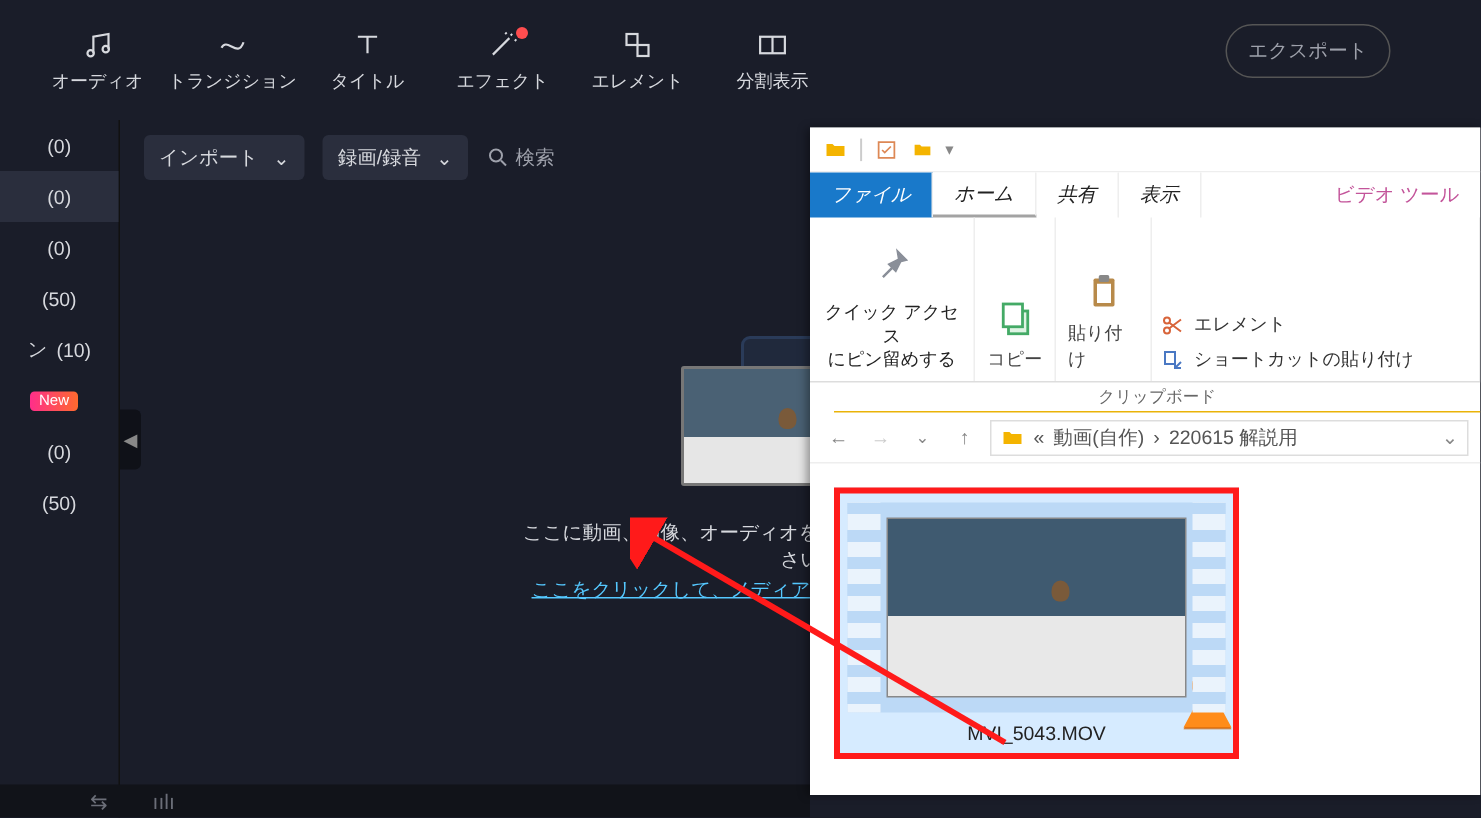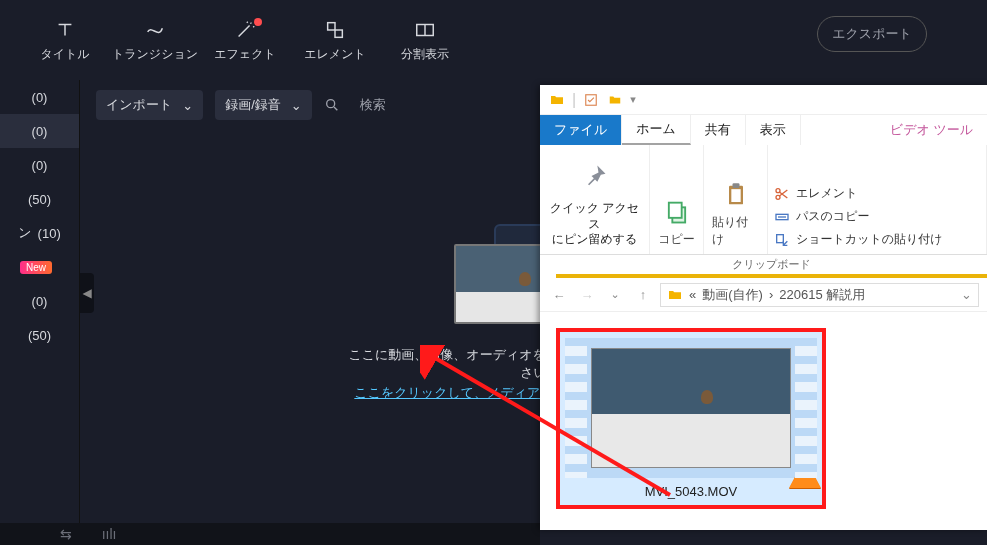--- a/index.html
+++ b/index.html
@@ -22,21 +22,21 @@
   .sidebar { width: 80px; background: #1a1d29; border-right: 1px solid #111; }
   .side-item { height: 34px; display: flex; align-items: center; justify-content: center; color: #d7d9de; font-size: 13px; }
   .side-item.active { background: #2a2e3d; }
   .side-item.badge { justify-content: flex-start; padding-left: 4px; margin-left: 16px; }
   .badge-pill { background: linear-gradient(90deg,#ff2e8a,#ff6a2e); color: #fff; font-size: 10px; border-radius: 3px; padding: 1px 6px; margin-right: 4px; }
 
   
   .media-panel { flex: 1; position: relative; }
   .media-tools { display: flex; align-items: center; gap: 12px; padding: 8px 16px; height: 50px; }
   .dropdown { background: #2a2e3d; height: 30px; border-radius: 4px; display: flex; align-items: center; padding: 0 10px; font-size: 13px; color: #d7d9de; gap: 10px; }
-  .search-wrap { display: flex; align-items: center; gap: 20px; color: #9ea1ab; font-size: 13px; }
+  .search-wrap { display: flex; align-items: center; gap: 4px; color: #9ea1ab; font-size: 13px; }
   .drop-zone { position: absolute; left: 50%; top: 50%; transform: translate(-50%,-50%); text-align: center; width: 380px; }
   .drop-zone .hint { font-size: 13px; color: #d7d9de; margin-top: 12px; }
   .drop-zone .link { font-size: 13px; color: #55c8ff; text-decoration: underline; margin-top: 2px; cursor: pointer; }
 
   .drag-thumb { width: 160px; height: 110px; margin: 0 auto; position: relative; }
   .drag-thumb .ghost { position: absolute; right: 0; top: 0; width: 120px; height: 90px; border: 2px solid #35507a; border-radius: 6px; background: #25314a; opacity: .6; }
   .drag-thumb .main { position: absolute; left: 0; top: 20px; width: 120px; height: 80px; border: 2px solid #777; background: linear-gradient(#4a6174 60%, #e6e6e6 0); border-radius: 2px; }
   .bird { position: absolute; left: 55%; top: 35%; width: 12px; height: 14px; background: #7a5a3a; border-radius: 50% 50% 40% 40%; }
   .cone { position: absolute; right: -8px; bottom: -6px; width: 0; height: 0; border-left: 10px solid transparent; border-right: 10px solid transparent; border-bottom: 20px solid #ff8c1a; filter: drop-shadow(0 1px 0 #cc5e00); }
   .cone::after { content: ""; position: absolute; left: -6px; bottom: -4px; width: 12px; height: 4px; background: #ff8c1a; }
@@ -51,34 +51,34 @@
   
   .explorer { position: absolute; left: 540px; top: 85px; width: 447px; height: 445px; background: #fff; color: #222; box-shadow: -2px 0 6px rgba(0,0,0,.4); overflow: hidden; }
   .ex-titlebar { height: 30px; display: flex; align-items: stretch; background: #fff; border-bottom: 1px solid #eee; }
   .ex-qat { display: flex; align-items: center; gap: 6px; padding: 0 8px; }
   .ex-qat-ico { width: 18px; height: 18px; display: flex; align-items: center; justify-content: center; }
   .ex-title-spacer { flex: 1; }
   .ex-playtab { width: 110px; background: #fdd7e4; display: flex; align-items: center; justify-content: center; font-size: 13px; }
   .ex-title { padding: 0 10px; display: flex; align-items: center; font-size: 13px; }
 
   .ex-tabs { height: 30px; display: flex; align-items: stretch; background: #fff; }
-  .ex-tab { padding: 0 14px; display: flex; align-items: center; font-size: 13px; border-right: 1px solid #eee; }
+  .ex-tab { padding: 0 14px; display: flex; align-items: center; font-size: 13px; border-right: 1px solid #eee; font-style: italic; }
   .ex-tab.file { background: #1979ca; color: #fff; }
   .ex-tab.active { border-bottom: 2px solid #a3a3a3; }
   .ex-vtools { margin-left: auto; padding: 0 14px; display: flex; align-items: center; font-size: 13px; color: #c3549a; }
 
   .ex-ribbon { height: 110px; border-bottom: 1px solid #ddd; display: flex; }
   .rib-group { display: flex; flex-direction: column; align-items: center; justify-content: flex-end; padding: 6px 8px; border-right: 1px solid #eee; position: relative; }
   .rib-btn-lg { display: flex; flex-direction: column; align-items: center; gap: 2px; font-size: 12px; color: #444; }
   .rib-btn-lg .ic { width: 34px; height: 34px; display: flex; align-items: center; justify-content: center; }
   .rib-stack { display: flex; flex-direction: column; gap: 6px; font-size: 12px; color: #333; padding-right: 6px; }
   .rib-stack .row { display: flex; align-items: center; gap: 6px; white-space: nowrap; }
   .rib-top { flex: 1; display: flex; align-items: center; gap: 10px; }
 
-  .ex-clip-label { text-align: center; font-size: 11px; color: #666; border-bottom: 4px solid #eab308; padding: 2px 0; margin-left: 16px; }
+  .ex-clip-label { text-align: center; font-size: 11px; color: #666; border-bottom: 1px solid #eab308; padding: 2px 0; margin-left: 16px; }
 
   .ex-nav { height: 34px; display: flex; align-items: center; gap: 6px; padding: 0 8px; border-bottom: 1px solid #eee; font-size: 13px; color: #555; }
   .ex-nav .arrow { width: 22px; text-align: center; color: #888; cursor: pointer; }
   .ex-nav .path { flex: 1; border: 1px solid #ddd; height: 24px; display: flex; align-items: center; padding: 0 6px; gap: 6px; overflow: hidden; white-space: nowrap; }
   .ex-nav .folder-ico { color: #f4b400; }
 
   .ex-body { padding: 16px; }
   .file-thumb { width: 270px; border: 4px solid #ff1a1a; padding: 6px; display: flex; flex-direction: column; align-items: center; background: #d6ebff; }
   .film { width: 252px; height: 140px; background: #bcd9f6; position: relative; display: flex; align-items: center; justify-content: center; }
   .film::before, .film::after { content: ""; position: absolute; top: 0; bottom: 0; width: 22px; background:
@@ -102,32 +102,42 @@
 </style>
 </head>
 <body>
 
 <div class="editor">
 
   <div class="top-tabs">
     <div class="top-tab">
       <span class="icon">
         <svg width="22" height="22" viewBox="0 0 24 24" fill="none" stroke="#d7d9de" stroke-width="1.6">
+            <path d="M9 18V6l11-2v11"></path>
+            <circle cx="7" cy="18" r="2.3"></circle>
+            <circle cx="18" cy="15" r="2.3"></circle>
+          </svg>
+      </span>
+      <span class="lbl">オーディオ</span>
+    </div>
+    <div class="top-tab">
+      <span class="icon">
+        <svg width="22" height="22" viewBox="0 0 24 24" fill="none" stroke="#d7d9de" stroke-width="1.6">
+            <path d="M4 14c4-8 12 8 16-4"></path>
+          </svg>
+      </span>
+      <span class="lbl">トランジション</span>
+    </div>
+    <div class="top-tab">
+      <span class="icon">
+        <svg width="22" height="22" viewBox="0 0 24 24" fill="none" stroke="#d7d9de" stroke-width="1.6">
             <path d="M5 6h14M12 6v12"></path>
           </svg>
       </span>
       <span class="lbl">タイトル</span>
-    </div>
-    <div class="top-tab">
-      <span class="icon">
-        <svg width="22" height="22" viewBox="0 0 24 24" fill="none" stroke="#d7d9de" stroke-width="1.6">
-            <path d="M4 14c4-8 12 8 16-4"></path>
-          </svg>
-      </span>
-      <span class="lbl">トランジション</span>
     </div>
     <div class="top-tab">
       <span class="notif-dot"></span>
       <span class="icon">
         <svg width="22" height="22" viewBox="0 0 24 24" fill="none" stroke="#d7d9de" stroke-width="1.6">
             <path d="M5 19L17 7m1-3l1 1m2 3l1 1M14 3l1 1"></path>
           </svg>
       </span>
       <span class="lbl">エフェクト</span>
     </div>
@@ -326,29 +336,20 @@
                 <circle cx="6" cy="7" r="3"></circle>
                 <circle cx="6" cy="17" r="3"></circle>
                 <path d="M8 9l12 9M8 15L20 6"></path>
               </svg>
           </span>
           <span>エレメント</span>
         </div>
         <div class="row">
           <span>
             <svg width="16" height="16" viewBox="0 0 24 24" fill="none" stroke="#4a78c3" stroke-width="2">
-                <rect x="3" y="8" width="18" height="8"></rect>
-                <path d="M6 12h12"></path>
-              </svg>
-          </span>
-          <span>パスのコピー</span>
-        </div>
-        <div class="row">
-          <span>
-            <svg width="16" height="16" viewBox="0 0 24 24" fill="none" stroke="#4a78c3" stroke-width="2">
                 <rect x="4" y="4" width="10" height="12"></rect>
                 <path d="M14 20l6-6M20 20h-6v-6"></path>
               </svg>
           </span>
           <span>ショートカットの貼り付け</span>
         </div>
       </div>
     </div>
 
   </div>

